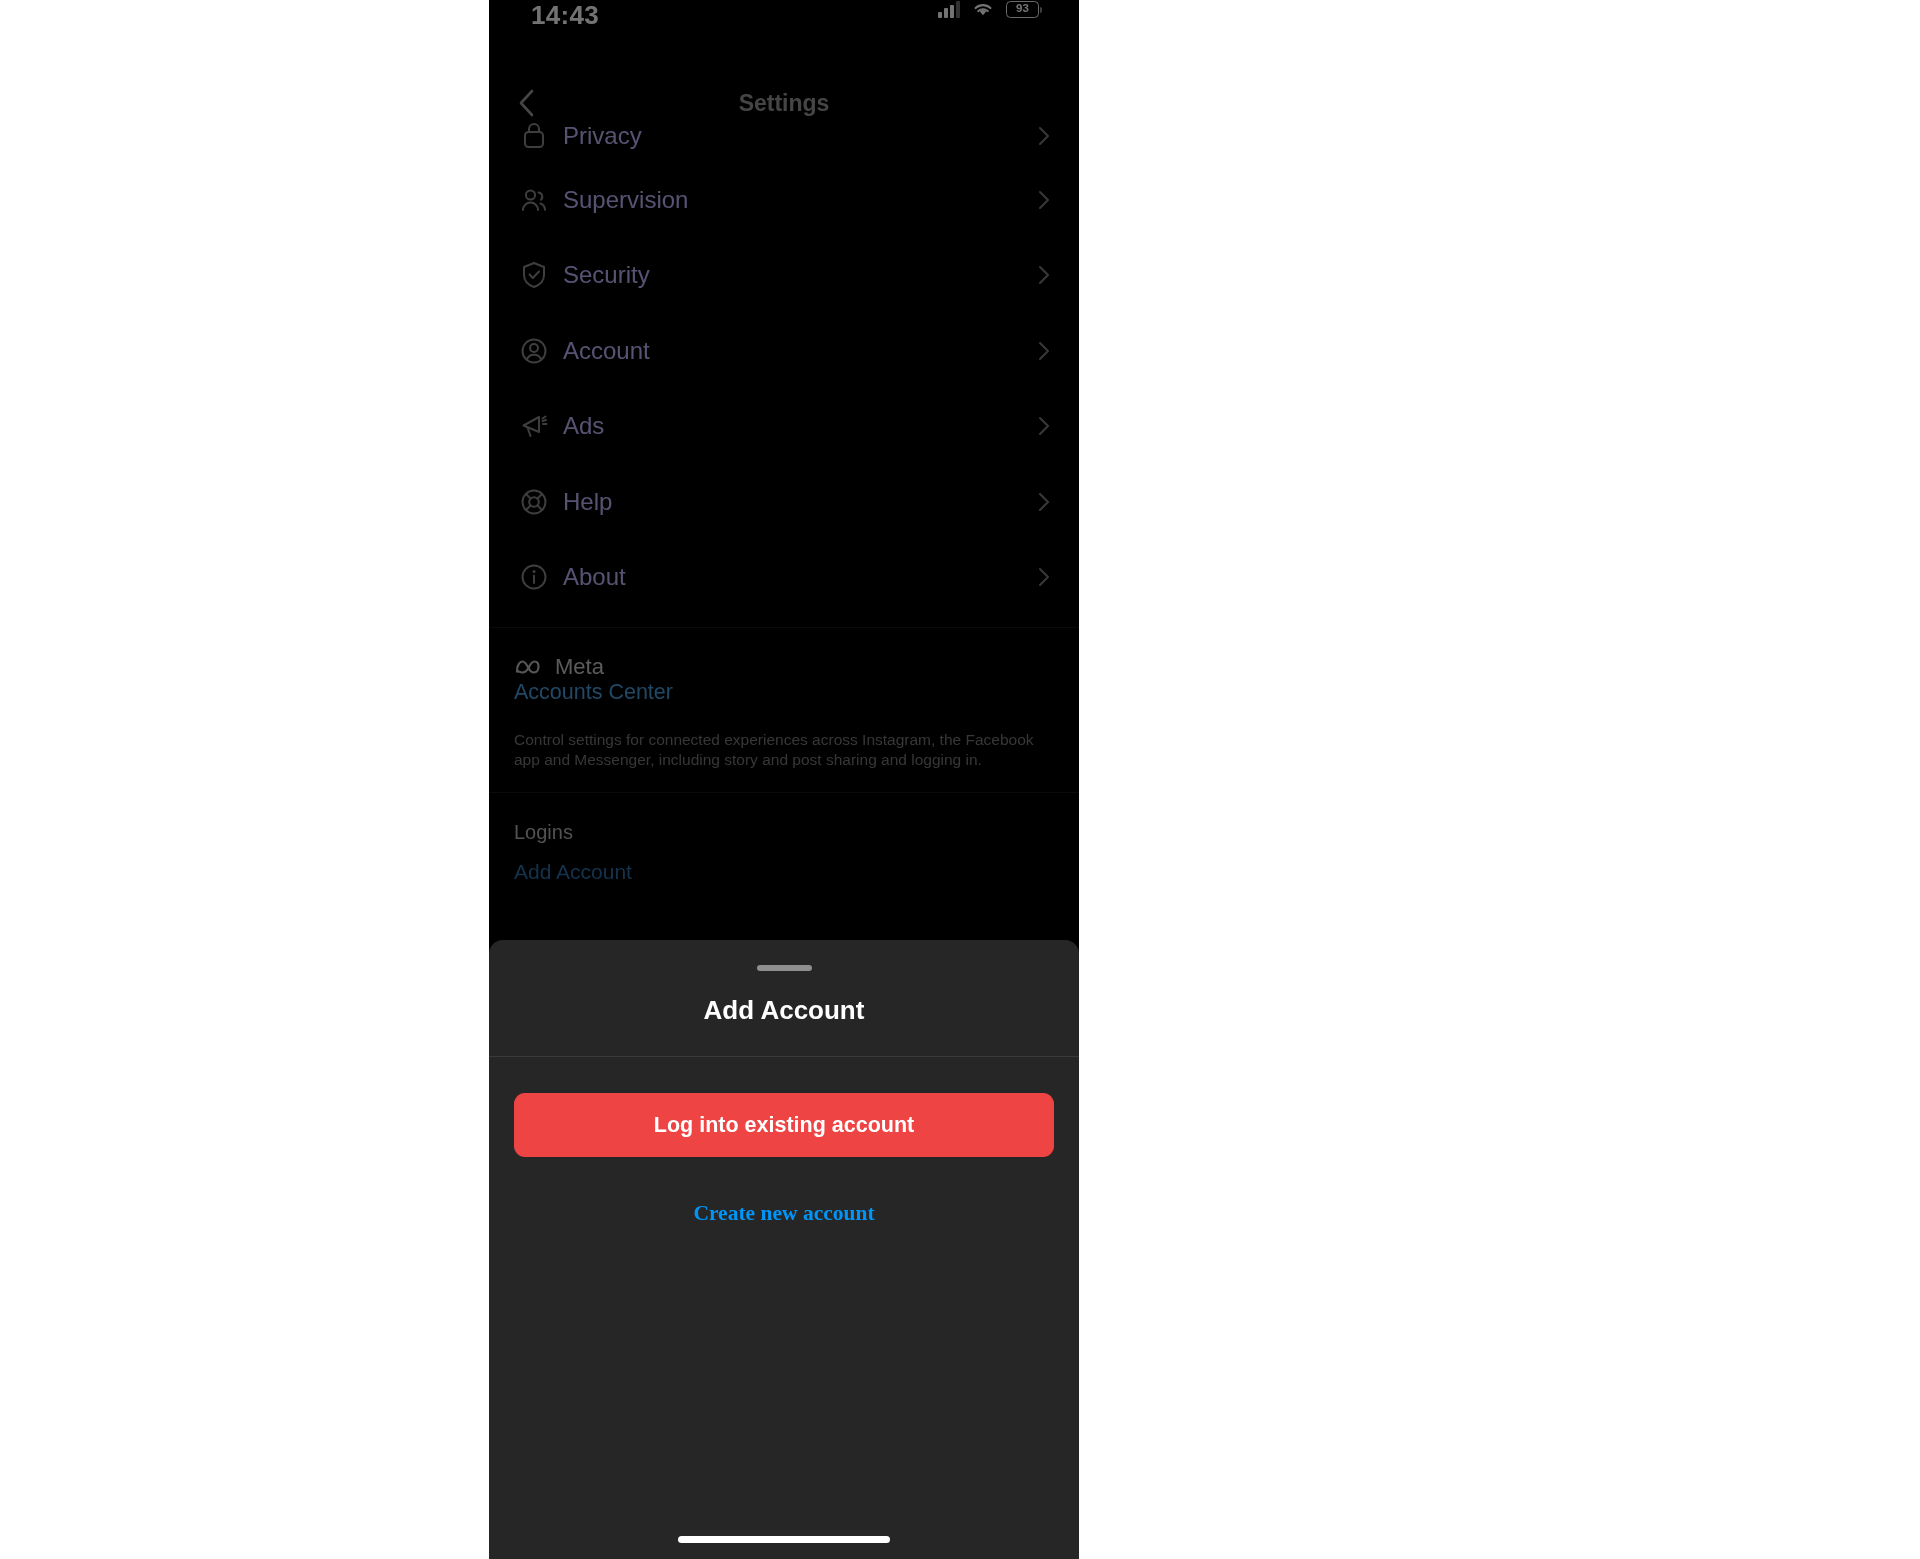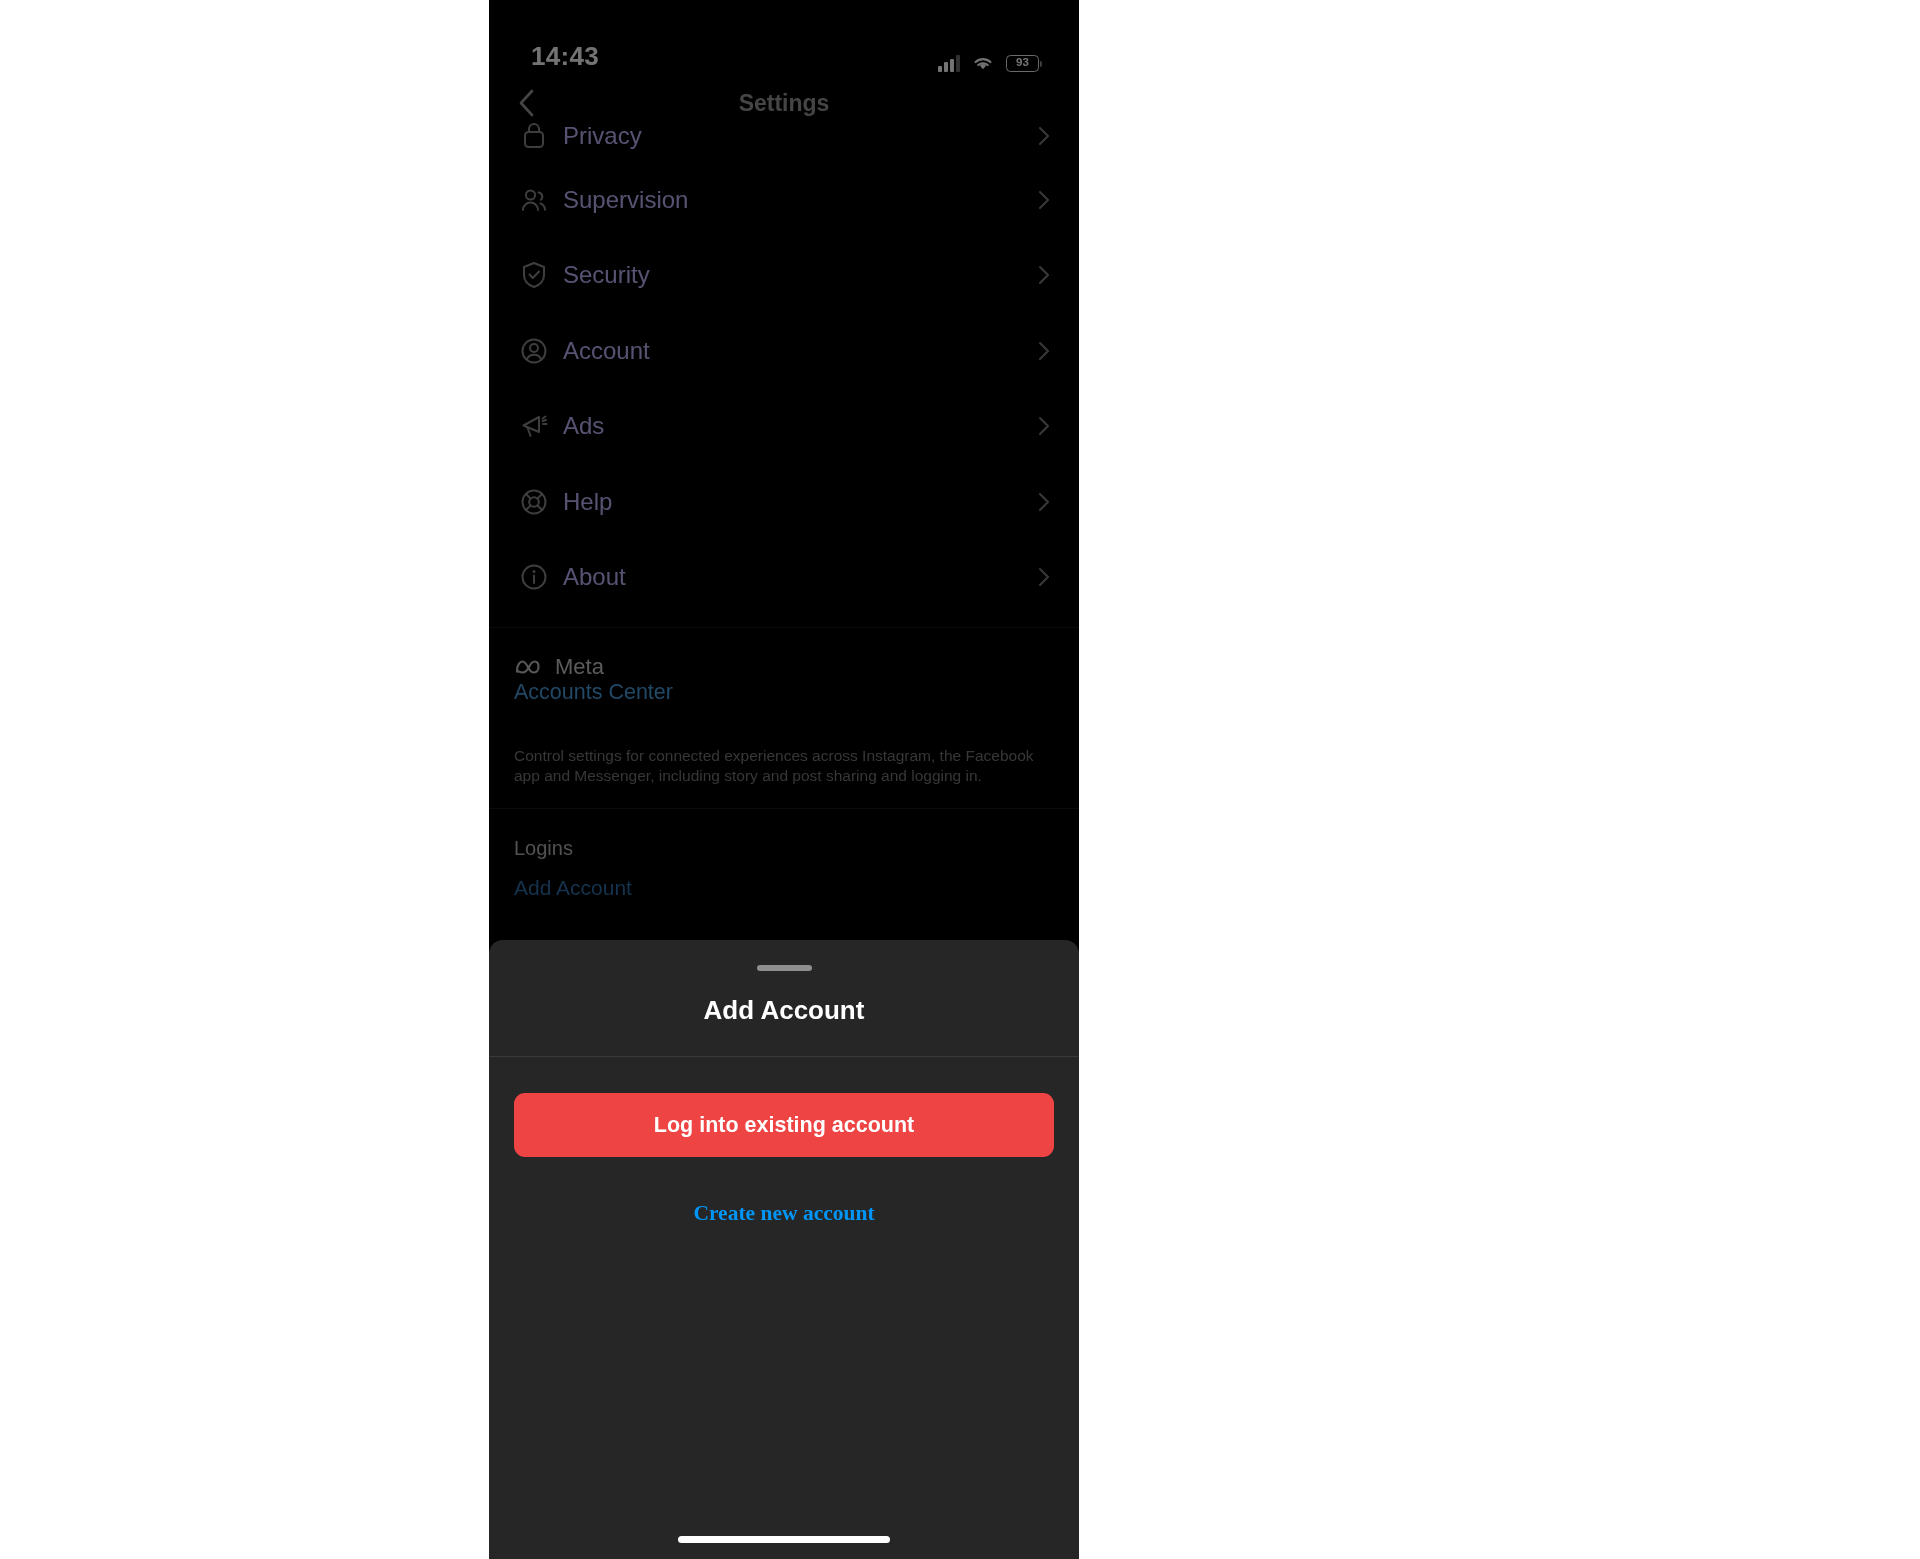--- a/index.html
+++ b/index.html
@@ -15,21 +15,21 @@
   .phone {
     position:absolute; left:489px; top:0;
     width:590px; height:1559px;
     background:#000000;
     overflow:hidden;
   }
 
   
   .statusbar {
     position:absolute; left:0; top:0; width:590px; height:72px;
-    display:flex; align-items:flex-end; justify-content:space-between;
+    display:flex; align-items:flex-start; justify-content:space-between;
     padding:0 40px 0 42px;
   }
   .clock { color:#ffffff; font-size:26px; font-weight:bold; letter-spacing:0.3px; }
   .status-icons { display:flex; align-items:center; gap:11px; }
   .sig { display:flex; align-items:flex-end; gap:2.5px; height:17px; }
   .sig i { width:3.6px; background:#ffffff; border-radius:1px; display:block; }
   .sig i:nth-child(1){height:6px;}
   .sig i:nth-child(2){height:9.5px;}
   .sig i:nth-child(3){height:13px;}
   .sig i:nth-child(4){height:16.5px; background:#6d6d6d;}
@@ -68,21 +68,21 @@
   .row .label { margin-left:8px; font-size:24px; color:#c4b5fd; flex:1; }
   .row .chev { width:22px; height:22px; display:flex; align-items:center; justify-content:center; }
 
   .divider { height:1px; background:#1a1a1a; margin:0; }
   .section-gap { height:12px; }
 
   
   .meta-block { padding:26px 25px 22px 25px; }
   .meta-brand { display:flex; align-items:center; gap:11px; }
   .meta-brand .mname { font-size:22px; color:#c9c9c9; }
-  .meta-link { font-size:21.5px; color:#4a9fe0; margin-bottom:41px; }
+  .meta-link { font-size:21.5px; color:#4a9fe0; margin-bottom:25px; }
   .meta-desc { font-size:15.5px; line-height:1.29; color:#7a7a7a; max-width:520px; }
 
   .logins-hdr { padding:28px 25px 10px 25px; font-size:20px; color:#b5b5b5; }
   .logins-item { padding:6px 25px 0 25px; font-size:21px; color:#2f6fa8; }
 
   
   .dim {
     position:absolute; left:0; top:0; width:590px; height:1559px;
     background:rgba(0,0,0,0.55);
     pointer-events:none;

